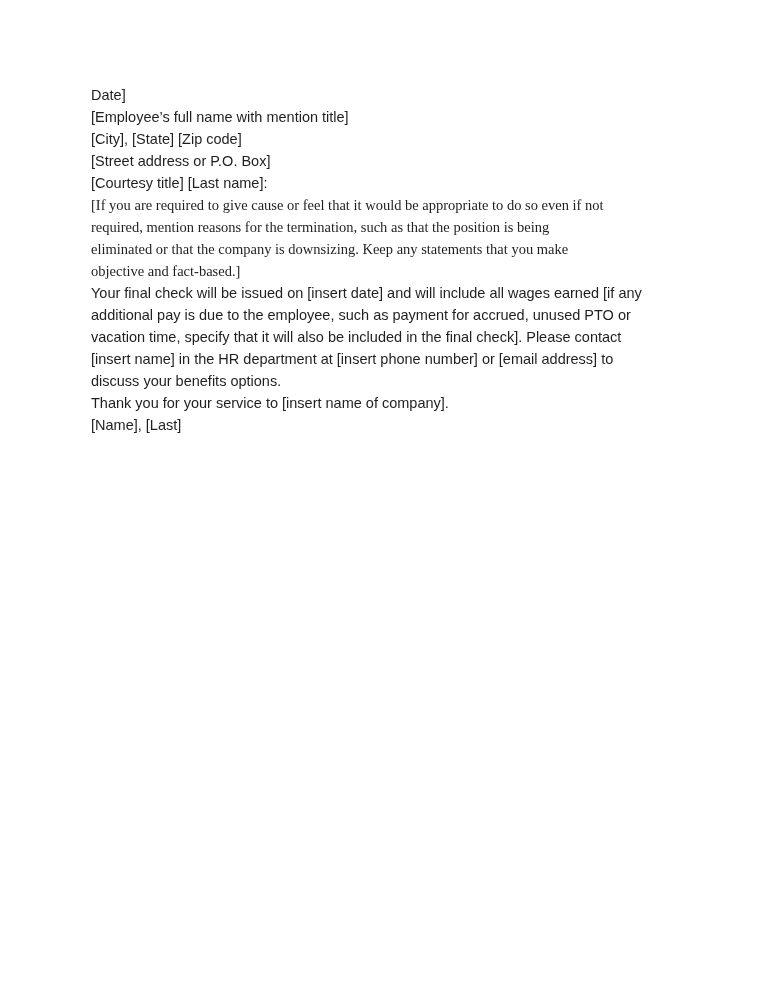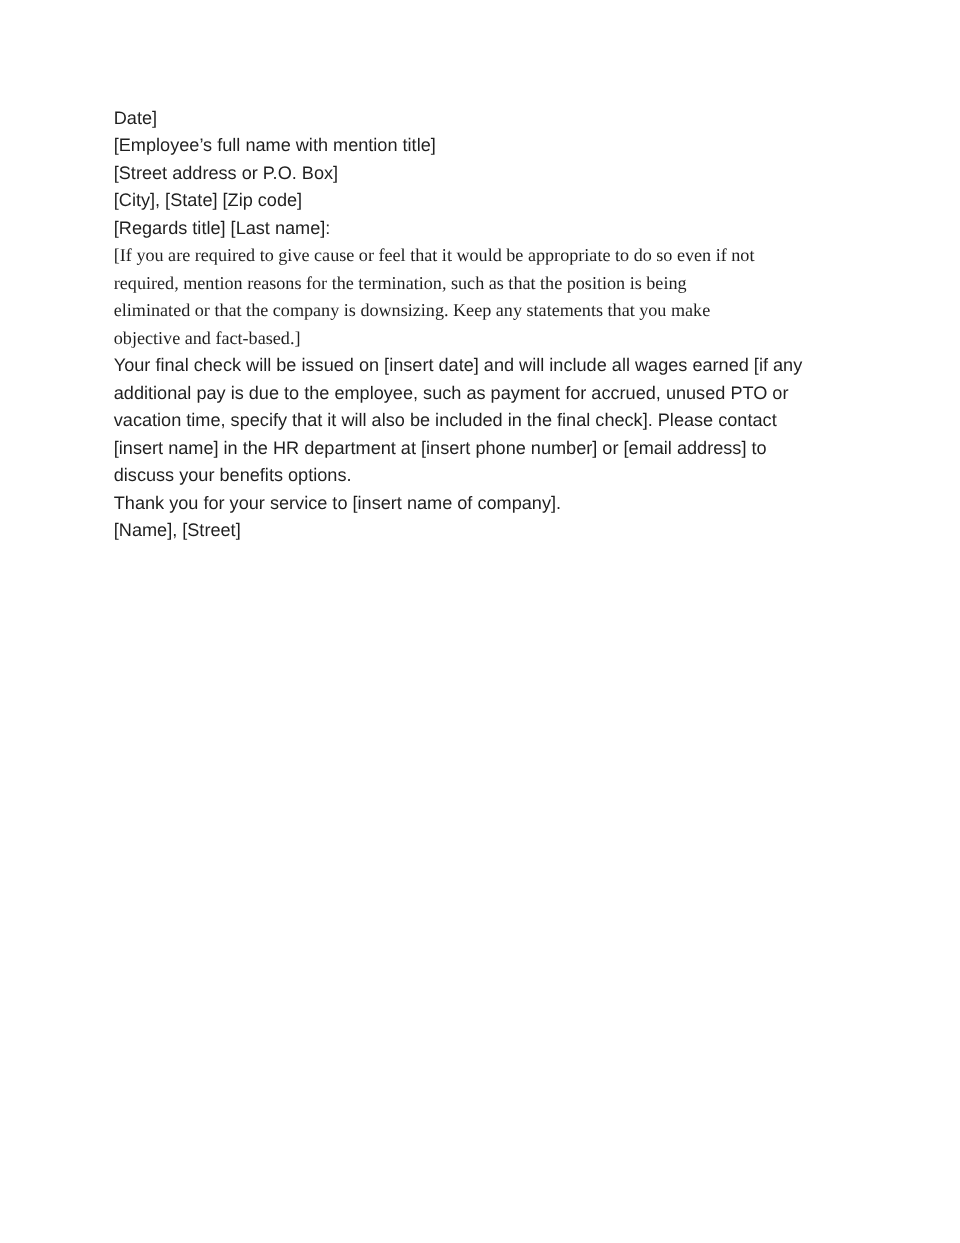--- a/index.html
+++ b/index.html
@@ -39,38 +39,38 @@
 </head>
 <body>
 
 <div class="page">
   <div class="content">
 
     <p>Date]</p>
 
     <p class="mt35">[Employee’s full name with mention title]</p>
 
+    <p class="mt6">[City], [State] [Zip code]</p>
+
     <p class="mt6">[Street address or P.O. Box]</p>
 
-    <p class="mt6">[City], [State] [Zip code]</p>
-
-    <p class="mt39">[Regards title] [Last name]:</p>
+    <p class="mt39">[Courtesy title] [Last name]:</p>
 
 
     <p class="mt31">[If you are required to give cause or feel that it would be appropriate to do so even if not
 required, mention reasons for the termination, such as that the position is being
 eliminated or that the company is downsizing. Keep any statements that you make
 objective and fact-based.]</p>
 
     <p class="mt25">Your final check will be issued on [insert date] and will include all wages earned [if any
 additional pay is due to the employee, such as payment for accrued, unused PTO or
 vacation time, specify that it will also be included in the final check]. Please contact
 [insert name] in the HR department at [insert phone number] or [email address] to
 discuss your benefits options.</p>
 
     <p class="mt24">Thank you for your service to [insert name of company].</p>
 
 
 
-    <p class="mt35">[Name], [Street]</p>
+    <p class="mt35">[Name], [Last]</p>
 
   </div>
 </div>
 
 </body></html>

